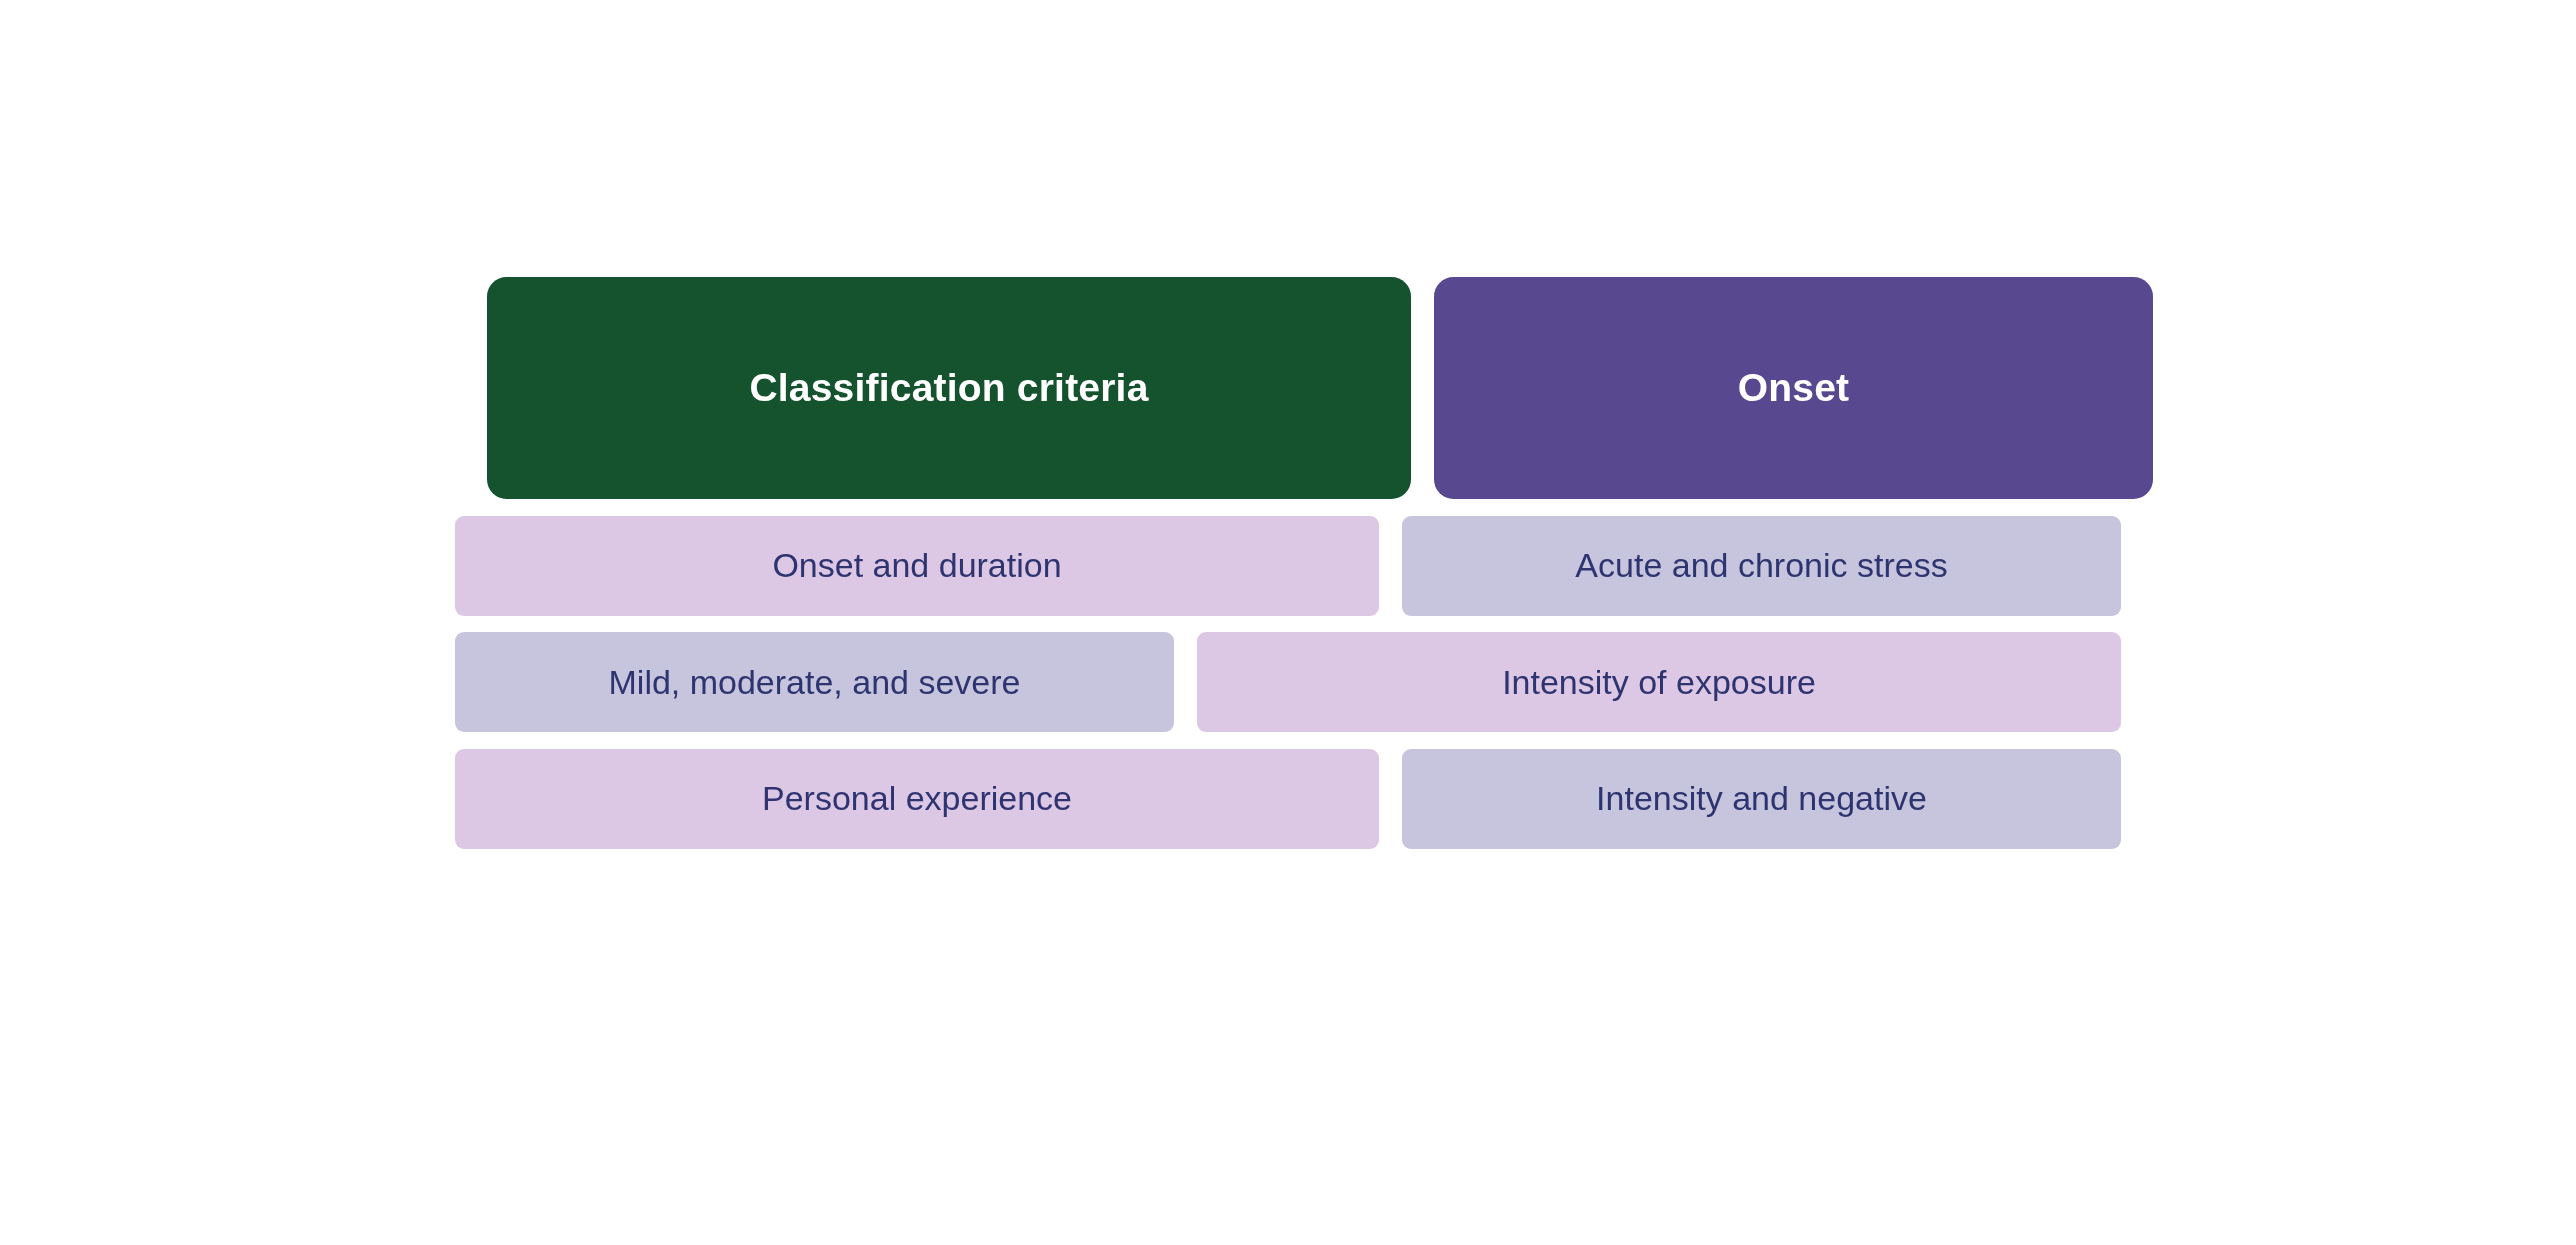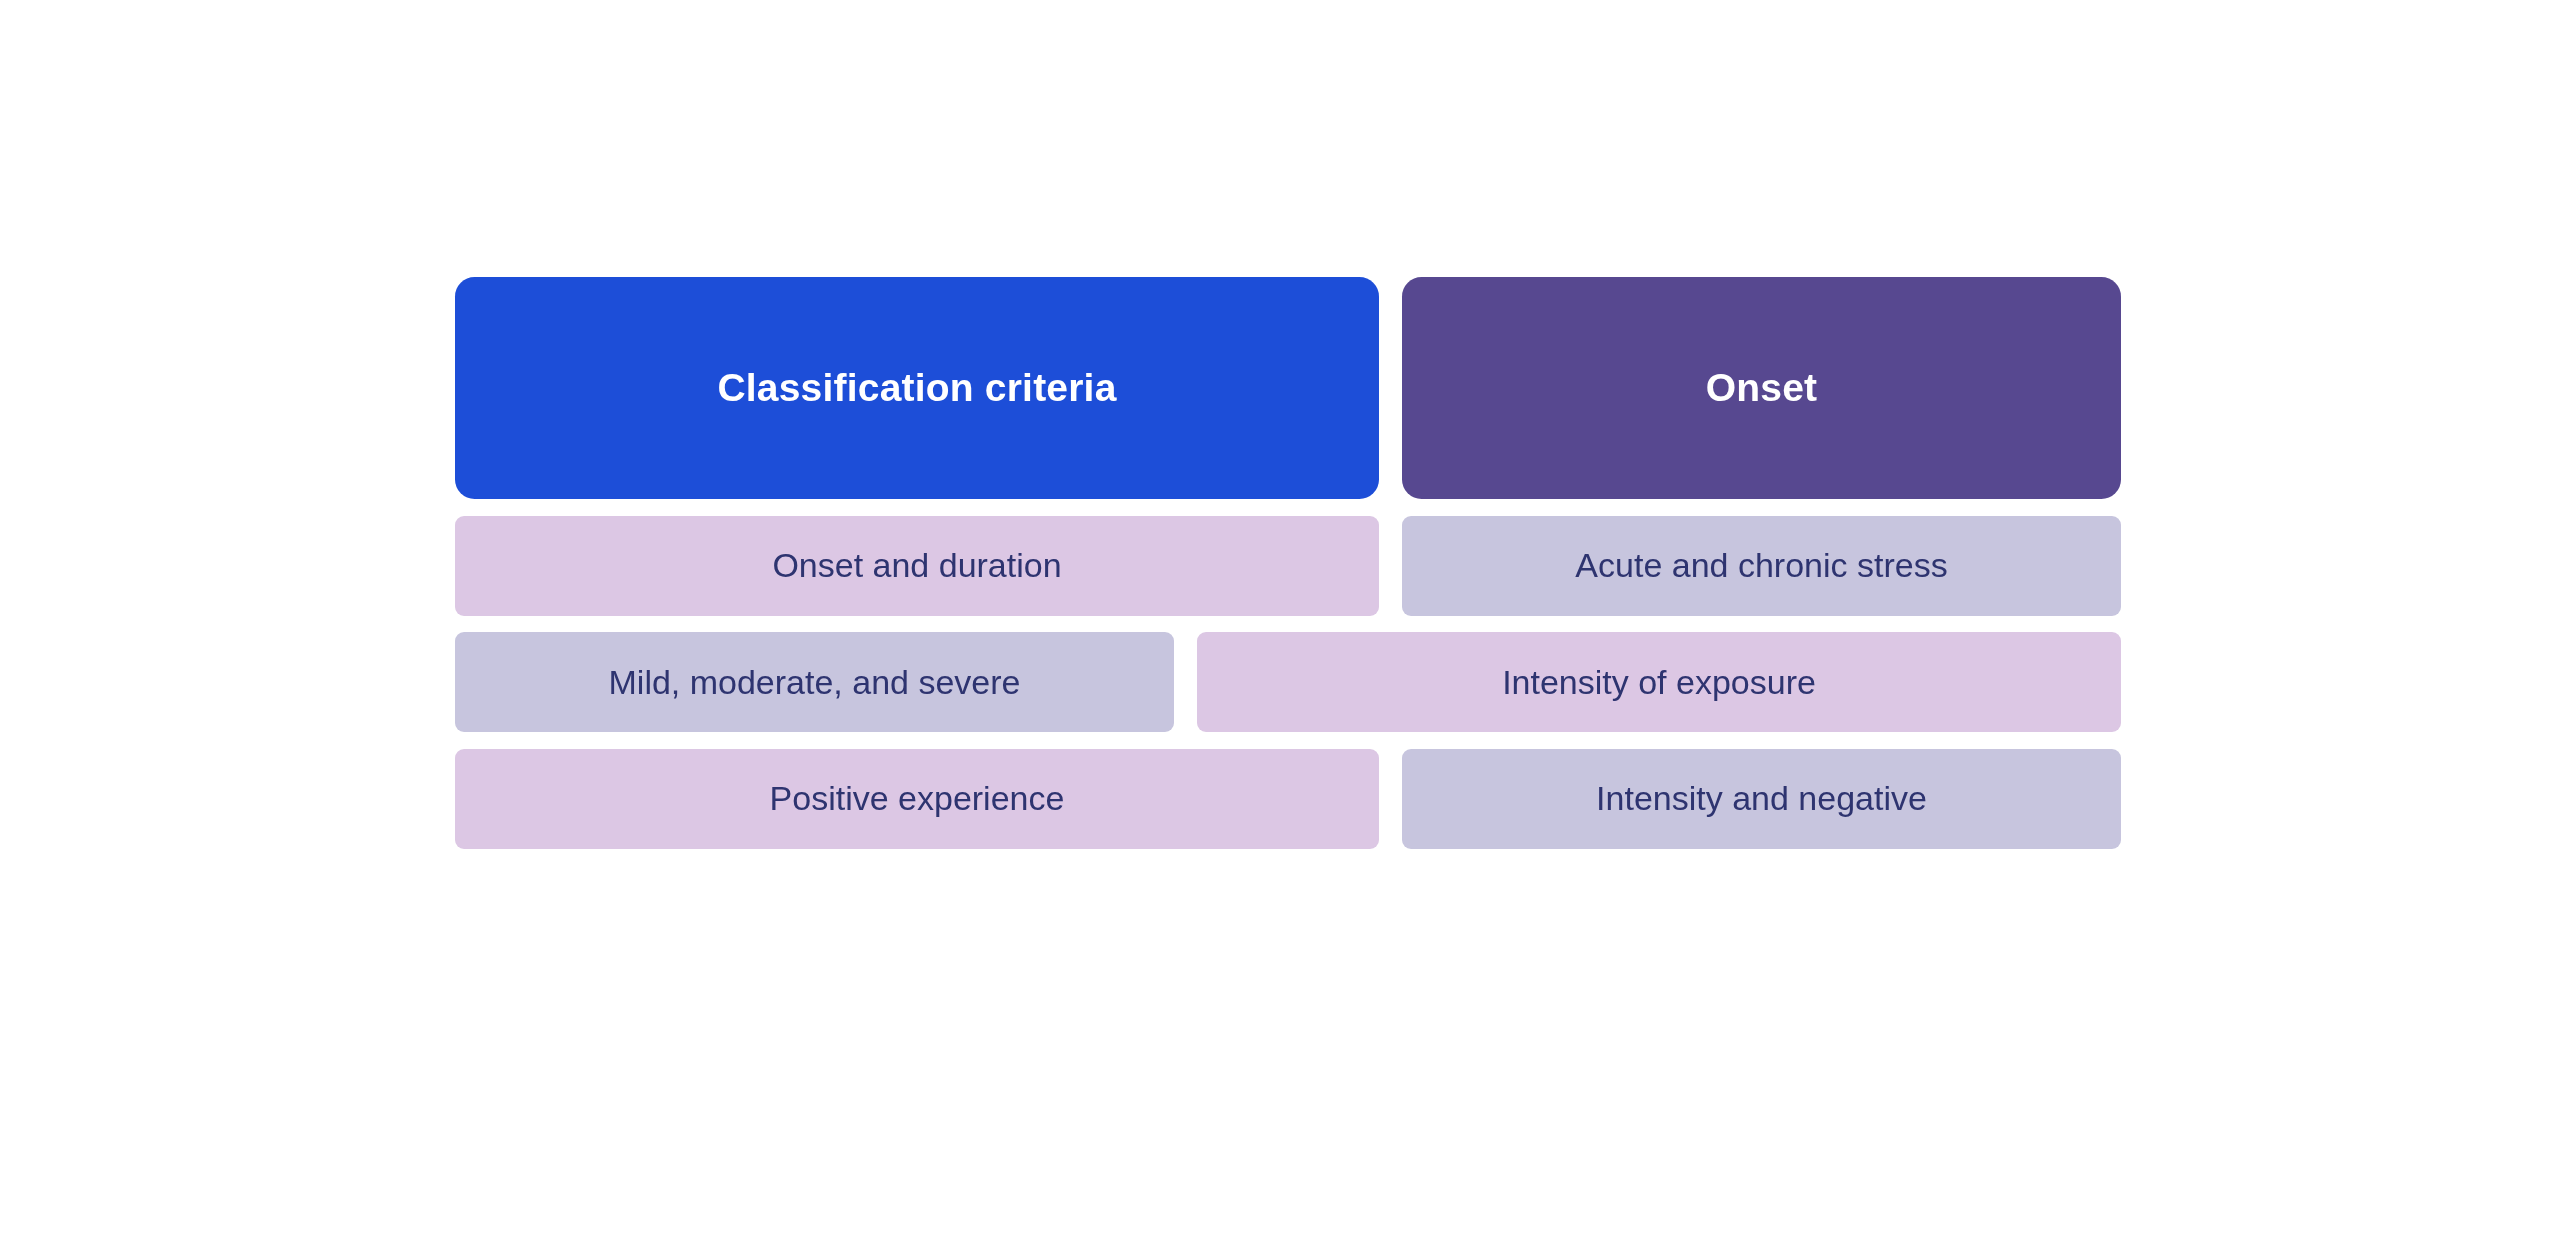--- a/index.html
+++ b/index.html
@@ -58,21 +58,21 @@
   .col-right { width: 719px;  flex: 0 0 719px; }
 
   
   .cell-header {
     border-radius: 19.6px;
     color: #ffffff;
     font-weight: bold;
     font-size: 39px;
     letter-spacing: 0.2px;
   }
-  .cell-header-left  { background: #1d4ed8; }
+  .cell-header-left  { background: #14532d; margin-left: 32px; }
   .cell-header-right { background: #574890; }
 
   
   .cell-body {
     border-radius: 9px;
     color: #2e3470;
     font-weight: normal;
     font-size: 34px;
   }
   .cell-body-left  { background: #dcc7e4; }
@@ -94,19 +94,19 @@
       <div class="cell cell-body cell-body-left col-left">Onset and duration</div>
       <div class="cell cell-body cell-body-right col-right">Acute and chronic stress</div>
     </div>
 
     <div class="row row-body">
       <div class="cell cell-body cell-body-right col-right">Mild, moderate, and severe</div>
       <div class="cell cell-body cell-body-left col-left">Intensity of exposure</div>
     </div>
 
     <div class="row row-body">
-      <div class="cell cell-body cell-body-left col-left">Positive experience</div>
+      <div class="cell cell-body cell-body-left col-left">Personal experience</div>
       <div class="cell cell-body cell-body-right col-right">Intensity and negative</div>
     </div>
 
   </div>
 </div>
 
 
 </body></html>

